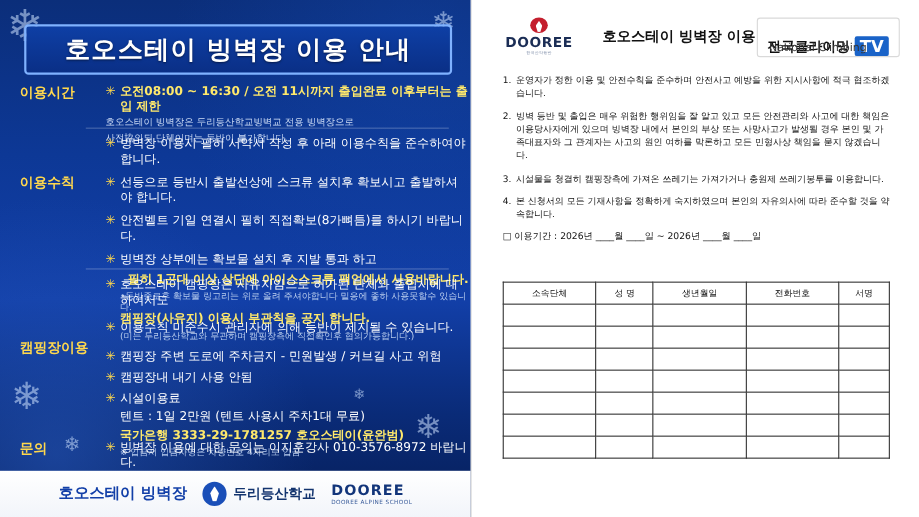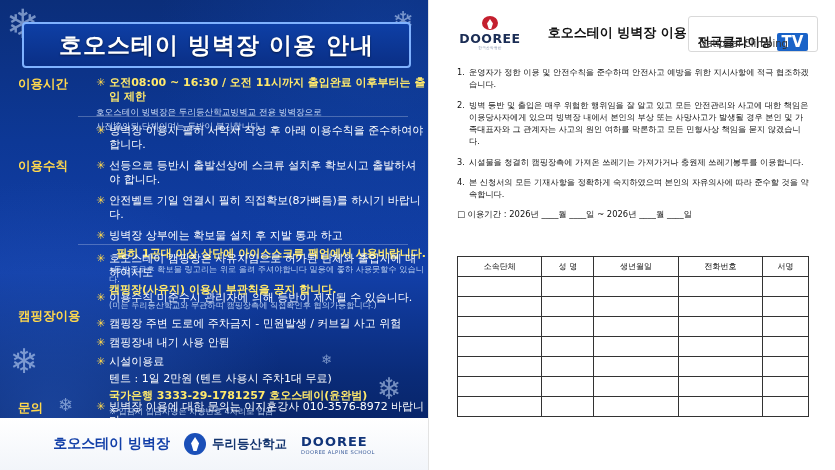--- a/index.html
+++ b/index.html
@@ -37,21 +37,21 @@
   .lines{position:absolute;left:78px;width:330px;}
   .ln{display:flex;align-items:flex-start;margin-bottom:3px;}
   .bul{color:#ffd84d;font-size:11px;margin-right:4px;line-height:1.25;flex:0 0 auto;}
   .tx{color:#ffffff;font-size:11px;line-height:1.28;}
   .hi{color:#ffe96b;font-weight:bold;}
   .sm{font-size:8.6px;color:#cddcf5;line-height:1.3;}
   .sm2{font-size:8.2px;color:#b9cdee;line-height:1.3;}
   .divider{position:absolute;left:78px;width:330px;height:1px;background:rgba(255,255,255,.25);}
 
   .footer-bar{
-    position:absolute;left:0;bottom:0;width:428px;height:52px;
+    position:absolute;left:0;bottom:0;width:428px;height:42px;
     background:linear-gradient(180deg,#ffffff,#f2f5fa);
     display:flex;align-items:center;justify-content:center;gap:14px;
   }
   .foot-left{color:#123fa8;font-size:14px;font-weight:bold;}
   .foot-logo{display:flex;align-items:center;gap:6px;}
   .foot-logo .mark{
     width:22px;height:22px;border-radius:50%;
     background:#1a4fb8;position:relative;
   }
   .foot-logo .mark:after{

